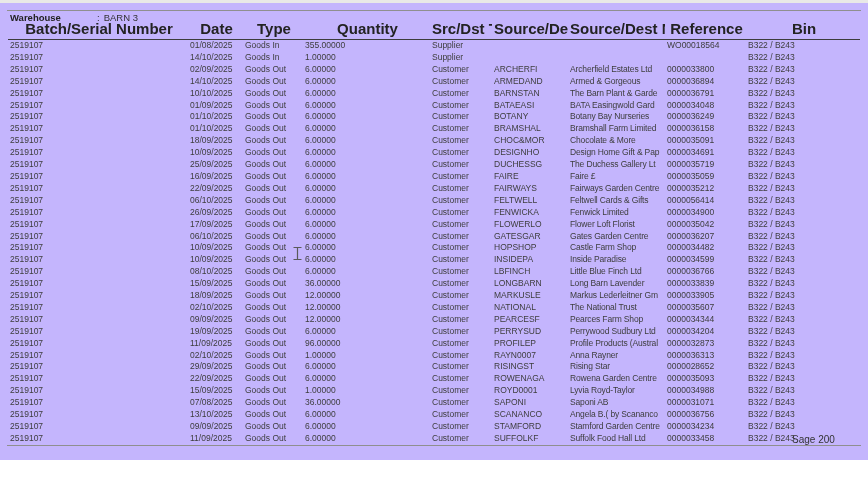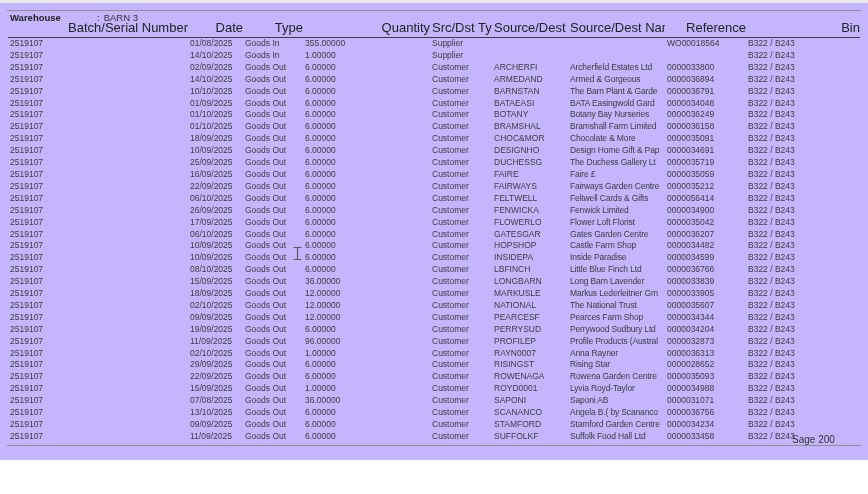--- a/index.html
+++ b/index.html
@@ -20,22 +20,22 @@
   .wh-label{font-weight:bold;color:#222;display:inline-block;width:87px;}
   .wh-sep{display:inline-block;color:#333;}
   .wh-value{color:#333;padding-left:4px;}
 
   table.report{
     position:absolute;top:20px;left:8px;
     width:852px;
     border-collapse:collapse;table-layout:fixed;
   }
   table.report th{
-    font-size:13px;font-weight:normal;color:#232323;
-    text-align:right;vertical-align:bottom;
+    font-size:15px;font-weight:bold;color:#232323;
+    text-align:center;vertical-align:bottom;
     height:15px;padding:0 0 2px 2px;white-space:nowrap;overflow:hidden;
   }
   table.report thead tr{border-bottom:1.5px solid #3c3c3c;}
   table.report td{
     font-size:8.5px;color:#3d3d3d;
     height:11.9px;line-height:11.9px;
     padding:0 0 0 2px;white-space:nowrap;overflow:hidden;
     vertical-align:middle;
   }
   

